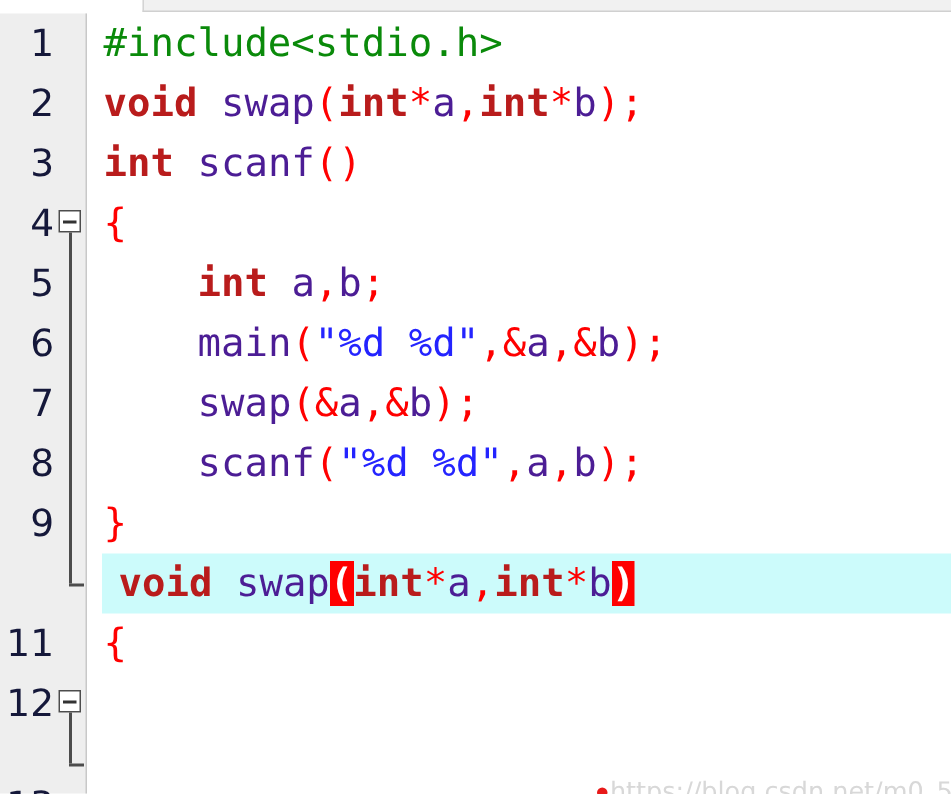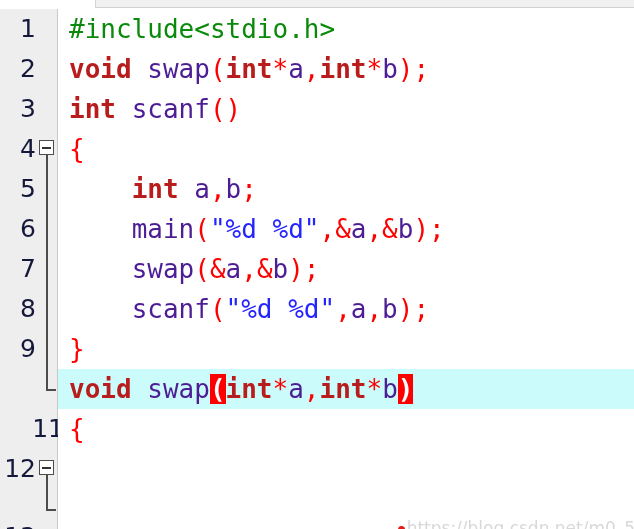--- a/index.html
+++ b/index.html
@@ -112,20 +112,21 @@
     height: 40px;
     line-height: 40px;
     font-family: "DejaVu Sans Mono", "Liberation Mono", monospace;
     font-size: 26px;
     color: #000000;
     white-space: pre;
     padding-left: 11px;
   }
   .code-row.highlight {
     background: #ccfbfb;
+    margin-left: 10px;
   }
 
   
   .t-pre   { color: #0a8a0a; }                 
   .t-kw    { color: #b91c1c; font-weight: bold; }
   .t-id    { color: #4c1d95; }
   .t-punc  { color: #ff0000; }
   .t-str   { color: #2424ff; }
   .t-num   { color: #9900aa; }
   .t-match {
@@ -167,21 +168,21 @@
       <div class="gnum" style="top: 0px;">1</div>
       <div class="gnum" style="top: 40px;">2</div>
       <div class="gnum" style="top: 80px;">3</div>
       <div class="gnum" style="top: 120px;">4</div>
       <div class="fold-box" style="top: 131px;"></div>
       <div class="gnum" style="top: 160px;">5</div>
       <div class="gnum" style="top: 200px;">6</div>
       <div class="gnum" style="top: 240px;">7</div>
       <div class="gnum" style="top: 280px;">8</div>
       <div class="gnum" style="top: 320px;">9</div>
-      <div class="gnum" style="top: 400px; padding-left: 28px;">11</div>
+      <div class="gnum" style="top: 400px;">11</div>
       <div class="gnum" style="top: 440px;">12</div>
       <div class="fold-box" style="top: 451px;"></div>
       <div class="gnum" style="top: 508px;">13</div>
       <div class="fold-line" style="top: 146px; height: 234px;"></div>
       <div class="fold-end" style="top: 380px;"></div>
       <div class="fold-line" style="top: 466px; height: 34px;"></div>
       <div class="fold-end" style="top: 500px;"></div>
     </div>
 
   <div id="code-area">

